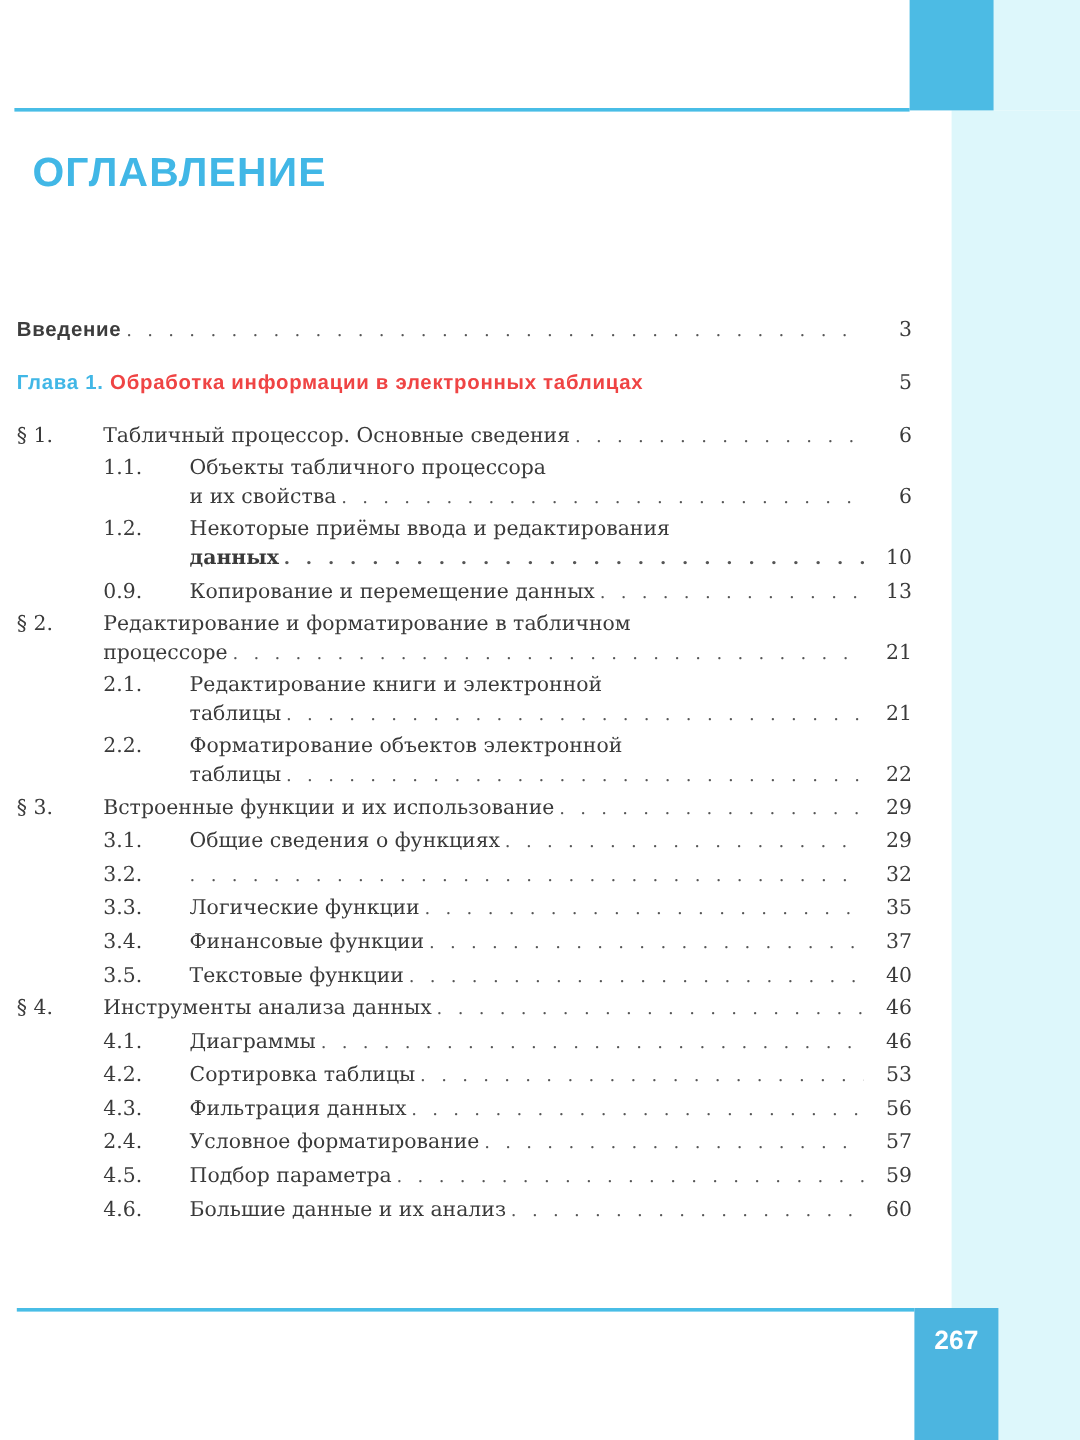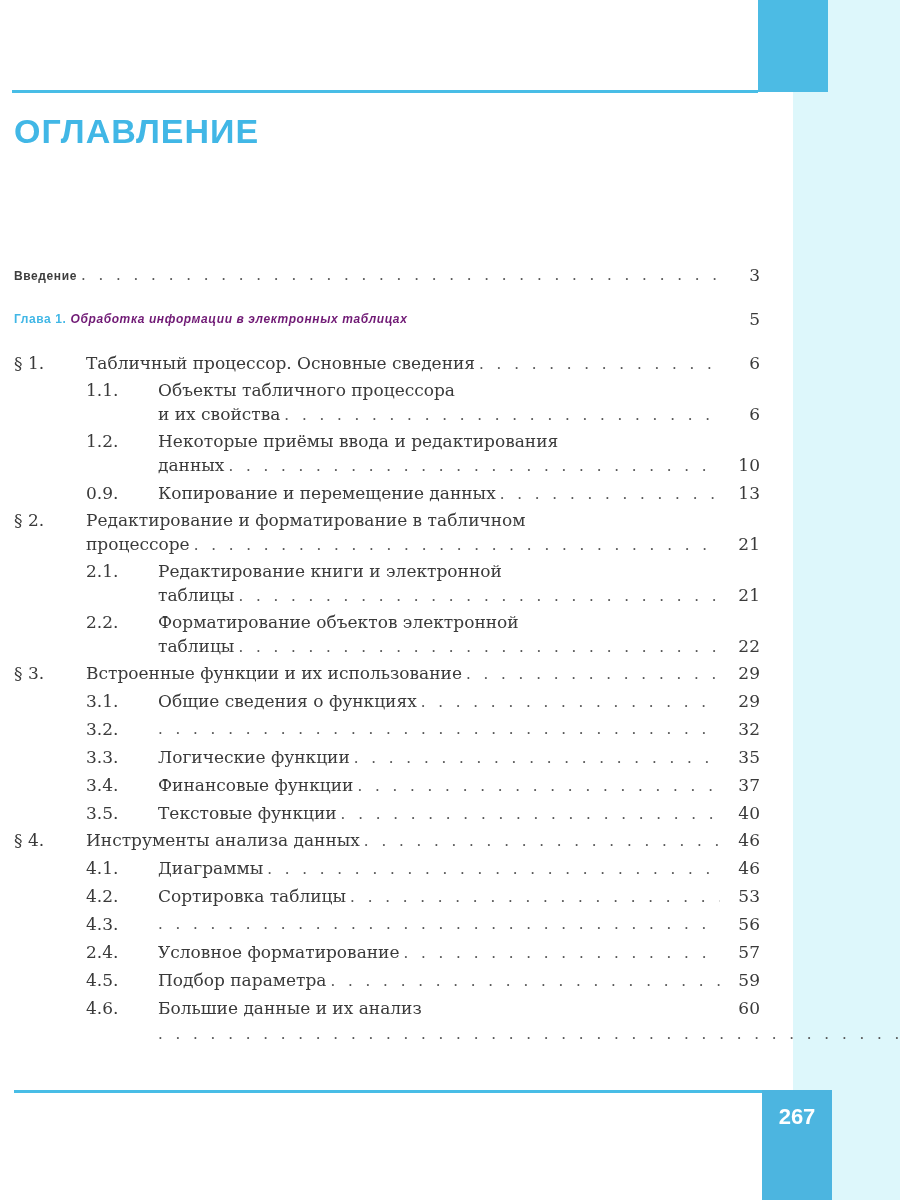--- a/index.html
+++ b/index.html
@@ -29,33 +29,33 @@
     .num { position: absolute; white-space: nowrap; }
     .text { position: absolute; white-space: nowrap; }
     .lead { position: absolute; display: flex; align-items: baseline; }
     .lead .label { white-space: nowrap; padding-right: 4px; }
     .lead .dots {
       flex: 1; overflow: hidden; white-space: nowrap; color: #555;
       letter-spacing: 4px; font-size: 15px;
     }
     .lead .dots::before { content: ". . . . . . . . . . . . . . . . . . . . . . . . . . . . . . . . . . . . . . . . . . . . . . . . . . . . . . . . . . . . . . . . . . . . . . . . ."; }
     .page { position: absolute; right: 30px; text-align: right; width: 40px; }
-    .sans-bold { font-family: "Liberation Sans", "DejaVu Sans", sans-serif; font-weight: bold; font-size: 12px; letter-spacing: 0.6px; }
+    .sans-bold { font-family: "Liberation Sans", "DejaVu Sans", sans-serif; font-weight: bold; font-size: 17px; letter-spacing: 0.6px; }
     .chapter-label { color: #41b7e6; }
-    .chapter-title { color: #701a75; font-style: italic; }
+    .chapter-title { color: #ef4444; }
   </style>
 </head>
 <body>
 
 <div class="strip-top"></div>
 <div class="strip-main"></div>
 <div class="block-top"></div>
 <div class="rule-top"></div>
 
-<h1 class="title" style="margin:0">ОГЛАВЛЕНИЕ</h1>
+<h1 class="title" style="margin:13px">ОГЛАВЛЕНИЕ</h1>
 
 <div class="toc">
 
   <div class="row" style="top:262px;">
     <div class="lead" style="left:14px; right:70px;">
       <span class="label sans-bold" style="color:#3d3d3d">Введение</span>
       <span class="dots"></span>
     </div>
     <span class="page">3</span>
   </div>
@@ -87,21 +87,21 @@
       <span class="dots"></span>
     </div>
     <span class="page">6</span>
   </div>
 
   <div class="row" style="top:428px;">
     <span class="num" style="left:86px;">1.2.</span>
     <span class="text" style="left:158px;">Некоторые приёмы ввода и редактирования</span>
   </div>
   <div class="row" style="top:452px;">
-    <div class="lead" style="left:158px; right:70px;">
+    <div class="lead" style="left:158px; right:70px;font-weight:bold;">
       <span class="label">данных</span>
       <span class="dots"></span>
     </div>
     <span class="page">10</span>
   </div>
 
   <div class="row" style="top:480px;">
     <span class="num" style="left:86px;">0.9.</span>
     <div class="lead" style="left:158px; right:70px;">
       <span class="label">Копирование и перемещение данных</span>
@@ -194,21 +194,21 @@
     <span class="num" style="left:86px;">3.5.</span>
     <div class="lead" style="left:158px; right:70px;">
       <span class="label">Текстовые функции</span>
       <span class="dots"></span>
     </div>
     <span class="page">40</span>
   </div>
 
   <div class="row" style="top:827px;">
     <span class="num" style="left:14px;">§ 4.</span>
-    <div class="lead" style="left:86px; right:70px;">
+    <div class="lead" style="left:86px; right:70px;align-items:center;">
       <span class="label">Инструменты анализа данных</span>
       <span class="dots"></span>
     </div>
     <span class="page">46</span>
   </div>
 
   <div class="row" style="top:855px;">
     <span class="num" style="left:86px;">4.1.</span>
     <div class="lead" style="left:158px; right:70px;">
       <span class="label">Диаграммы</span>
@@ -222,20 +222,21 @@
     <div class="lead" style="left:158px; right:70px;">
       <span class="label">Сортировка таблицы</span>
       <span class="dots"></span>
     </div>
     <span class="page">53</span>
   </div>
 
   <div class="row" style="top:911px;">
     <span class="num" style="left:86px;">4.3.</span>
     <div class="lead" style="left:158px; right:70px;">
+      <span class="label">Фильтрация данных</span>
       <span class="dots"></span>
     </div>
     <span class="page">56</span>
   </div>
 
   <div class="row" style="top:939px;">
     <span class="num" style="left:86px;">2.4.</span>
     <div class="lead" style="left:158px; right:83px;">
       <span class="label">Условное форматирование</span>
       <span class="dots"></span>
@@ -247,21 +248,21 @@
     <span class="num" style="left:86px;">4.5.</span>
     <div class="lead" style="left:158px; right:70px;">
       <span class="label">Подбор параметра</span>
       <span class="dots"></span>
     </div>
     <span class="page">59</span>
   </div>
 
   <div class="row" style="top:995px;">
     <span class="num" style="left:86px;">4.6.</span>
-    <div class="lead" style="left:158px; right:70px;flex-direction:column;">
+    <div class="lead" style="left:158px; right:70px;">
       <span class="label">Большие данные и их анализ</span>
       <span class="dots"></span>
     </div>
     <span class="page">60</span>
   </div>
 
 </div>
 
 <div class="rule-bottom"></div>
 <div class="block-bottom"></div>

